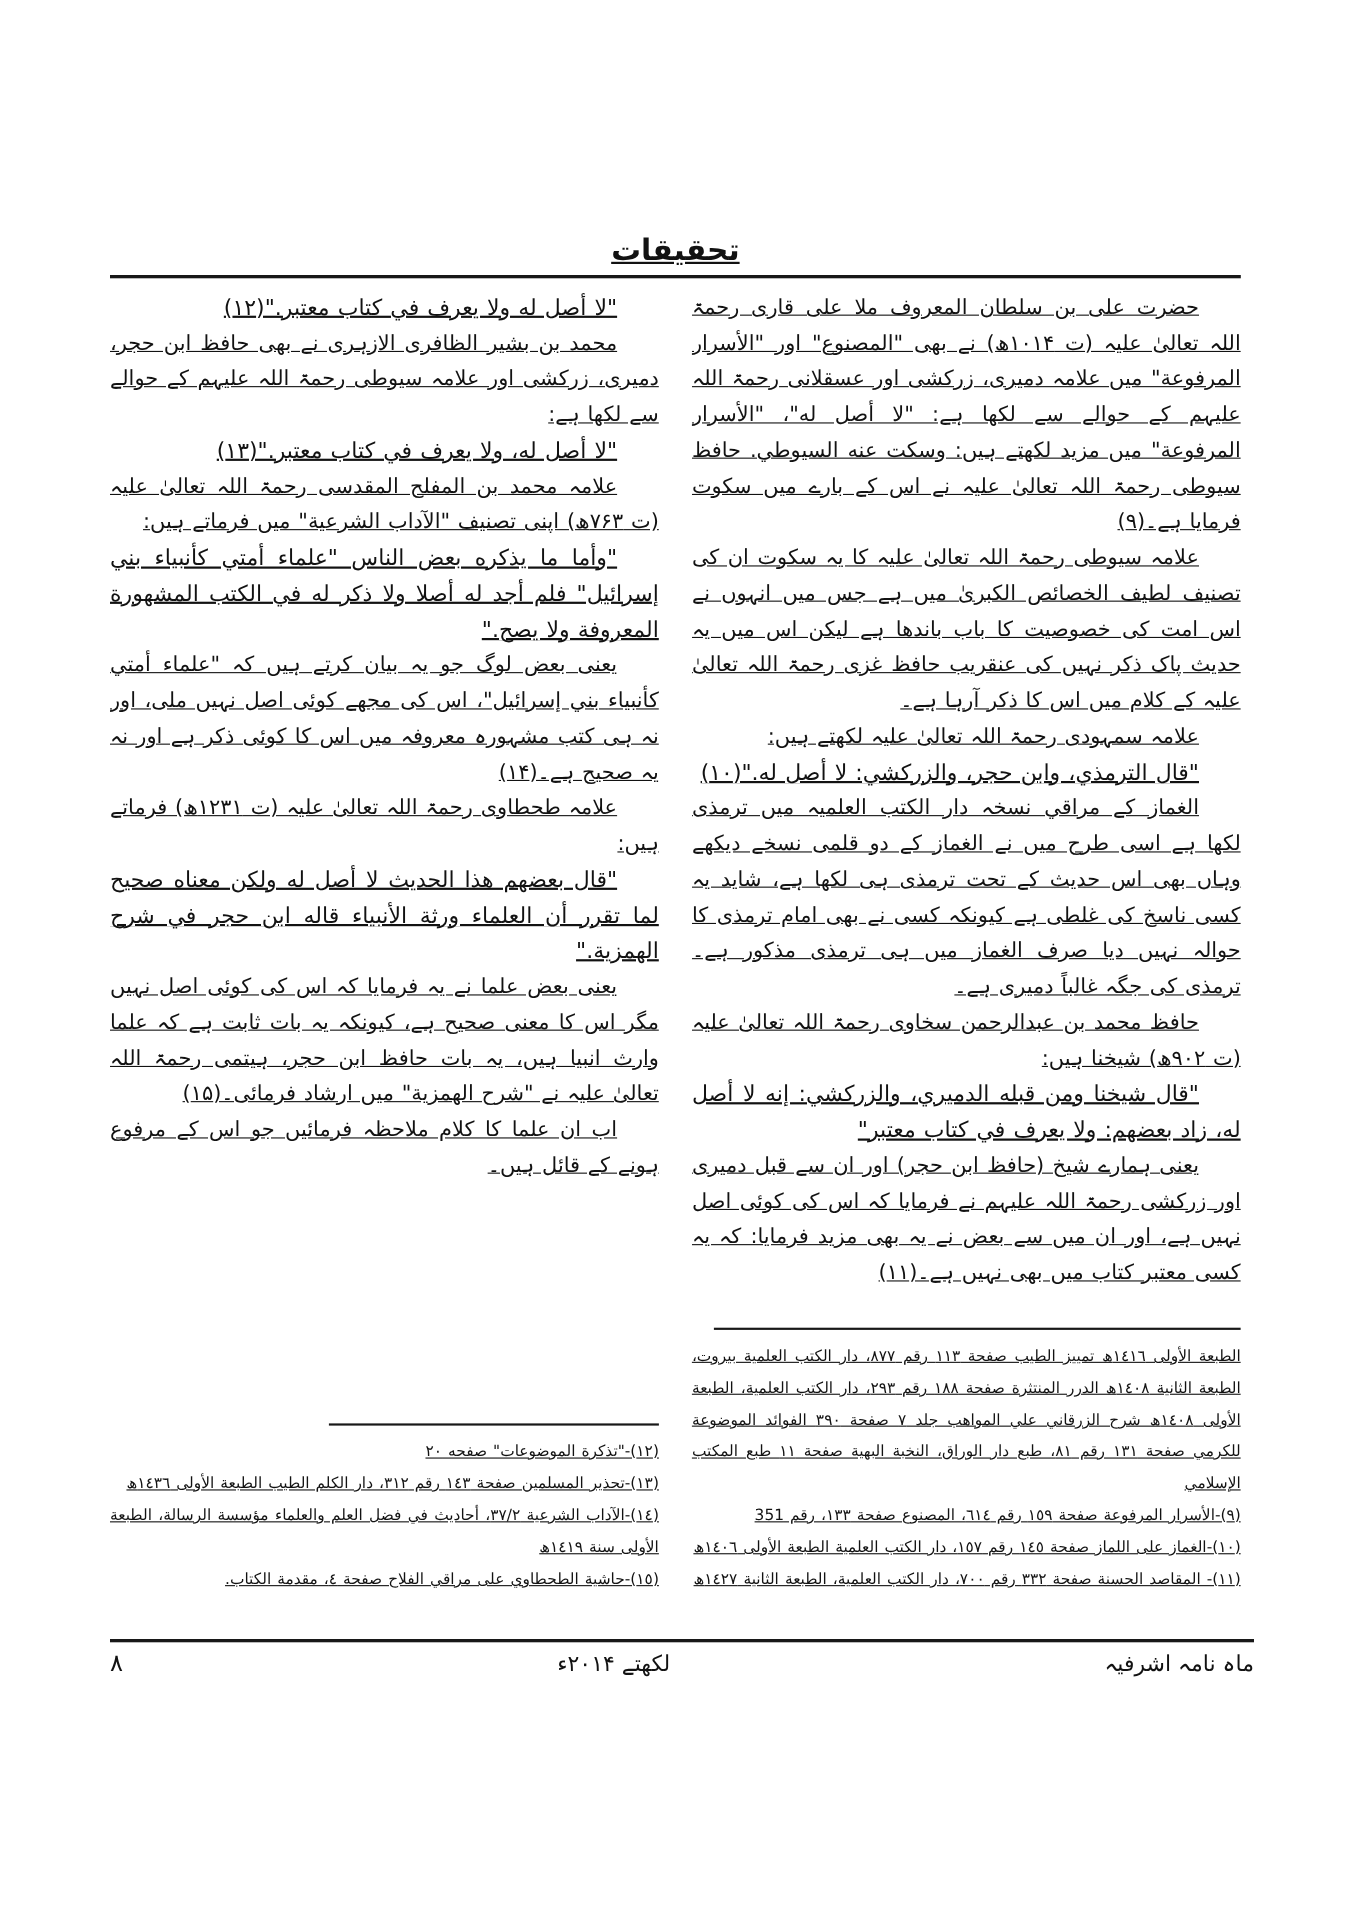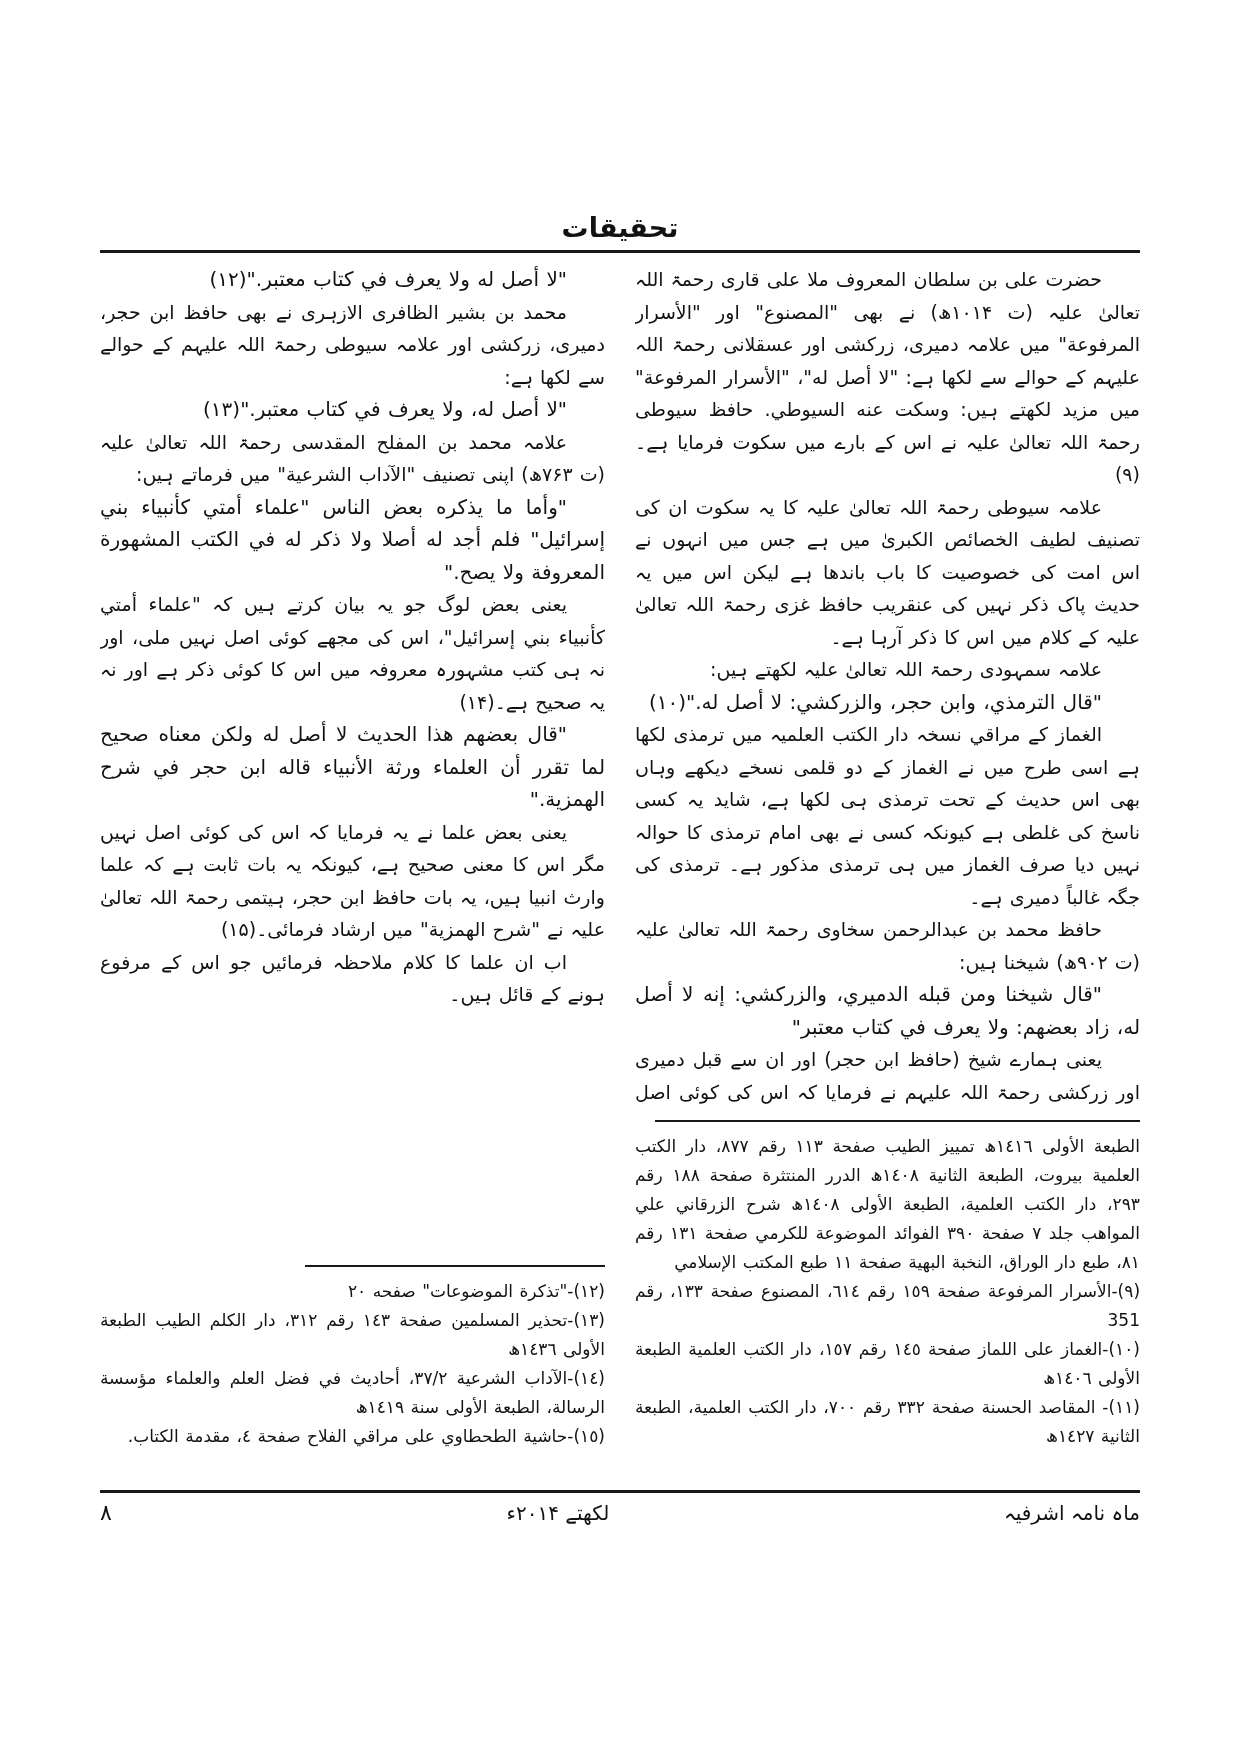--- a/index.html
+++ b/index.html
@@ -5,21 +5,21 @@
   html,body{margin:0;padding:0;background:#ffffff;}
   .page{
     position:relative;
     width:1240px;height:1754px;
     background:#ffffff;
     color:#121212;
     font-family:"DejaVu Sans", sans-serif;
     overflow:hidden;
     margin:0 auto;
   }
-  .content{position:absolute;left:100px;right:100px;top:212px;}
+  .content{position:absolute;left:100px;right:112px;top:212px;text-decoration:underline;}
   .header-title{
     text-align:center;
     font-size:27px;
     font-weight:bold;
     direction:rtl;
     letter-spacing:0.5px;
     margin:0 0 7px 0;
   }
   .header-rule{border-top:3px solid #181818;height:0;}
   .columns{
@@ -39,21 +39,21 @@
     font-size:19px;
     line-height:32.5px;
     word-spacing:1px;
   }
   p.indent{text-indent:38px;}
   p.arabic{font-size:20px;}
   .fn{flex:0 0 auto;}
   .fn-sep{border-top:2.5px solid #181818;height:0;margin:8px 0 10px 0;}
   .fn-sep.full{width:96%;margin-left:auto;}
   .fn-sep.short{width:300px;margin-left:auto;}
-  .fn p.para{font-size:17px;line-height:29px;}
+  .fn p.para{font-size:14px;line-height:29px;}
   .footer-rule{
     position:absolute;left:100px;right:100px;top:1490px;
     border-top:3px solid #181818;height:0;
   }
   .footer{
     position:absolute;left:100px;right:100px;top:1500px;
     display:flex;direction:rtl;justify-content:space-between;align-items:baseline;
     font-size:20px;
   }
   .footer .page-num{font-size:22px;}
@@ -91,20 +91,21 @@
       </section>
 
       <section class="col">
         <div class="col-body">
           <p class="para indent arabic">"لا أصل له ولا يعرف في كتاب معتبر."(۱۲)</p>
           <p class="para indent">محمد بن بشیر الظافری الازہری نے بھی حافظ ابن حجر، دمیری، زرکشی اور علامہ سیوطی رحمۃ اللہ علیہم کے حوالے سے لکھا ہے:</p>
           <p class="para indent arabic">"لا أصل له، ولا يعرف في كتاب معتبر."(۱۳)</p>
           <p class="para indent">علامہ محمد بن المفلح المقدسی رحمۃ اللہ تعالیٰ علیہ (ت ۷۶۳ھ) اپنی تصنیف "الآداب الشرعية" میں فرماتے ہیں:</p>
           <p class="para indent arabic">"وأما ما يذكره بعض الناس "علماء أمتي كأنبياء بني إسرائيل" فلم أجد له أصلا ولا ذكر له في الكتب المشهورة المعروفة ولا يصح."</p>
           <p class="para indent">یعنی بعض لوگ جو یہ بیان کرتے ہیں کہ "علماء أمتي كأنبياء بني إسرائيل"، اس کی مجھے کوئی اصل نہیں ملی، اور نہ ہی کتب مشہورہ معروفہ میں اس کا کوئی ذکر ہے اور نہ یہ صحیح ہے۔(۱۴)</p>
+          <p class="para indent">علامہ طحطاوی رحمۃ اللہ تعالیٰ علیہ (ت ۱۲۳۱ھ) فرماتے ہیں:</p>
           <p class="para indent arabic">"قال بعضهم هذا الحديث لا أصل له ولكن معناه صحيح لما تقرر أن العلماء ورثة الأنبياء قاله ابن حجر في شرح الهمزية."</p>
           <p class="para indent">یعنی بعض علما نے یہ فرمایا کہ اس کی کوئی اصل نہیں مگر اس کا معنی صحیح ہے، کیونکہ یہ بات ثابت ہے کہ علما وارث انبیا ہیں، یہ بات حافظ ابن حجر، ہیتمی رحمۃ اللہ تعالیٰ علیہ نے "شرح الهمزية" میں ارشاد فرمائی۔(۱۵)</p>
           <p class="para indent">اب ان علما کا کلام ملاحظہ فرمائیں جو اس کے مرفوع ہونے کے قائل ہیں۔</p>
 
         </div>
         <div class="fn">
           <div class="fn-sep short"></div>
           <p class="para">(١٢)-"تذكرة الموضوعات" صفحه ۲۰</p>
           <p class="para">(١٣)-تحذير المسلمين صفحة ١٤٣ رقم ٣١٢، دار الكلم الطيب الطبعة الأولى ١٤٣٦ھ</p>
           <p class="para">(١٤)-الآداب الشرعية ٣٧/٢، أحاديث في فضل العلم والعلماء مؤسسة الرسالة، الطبعة الأولى سنة ١٤١٩ھ</p>

